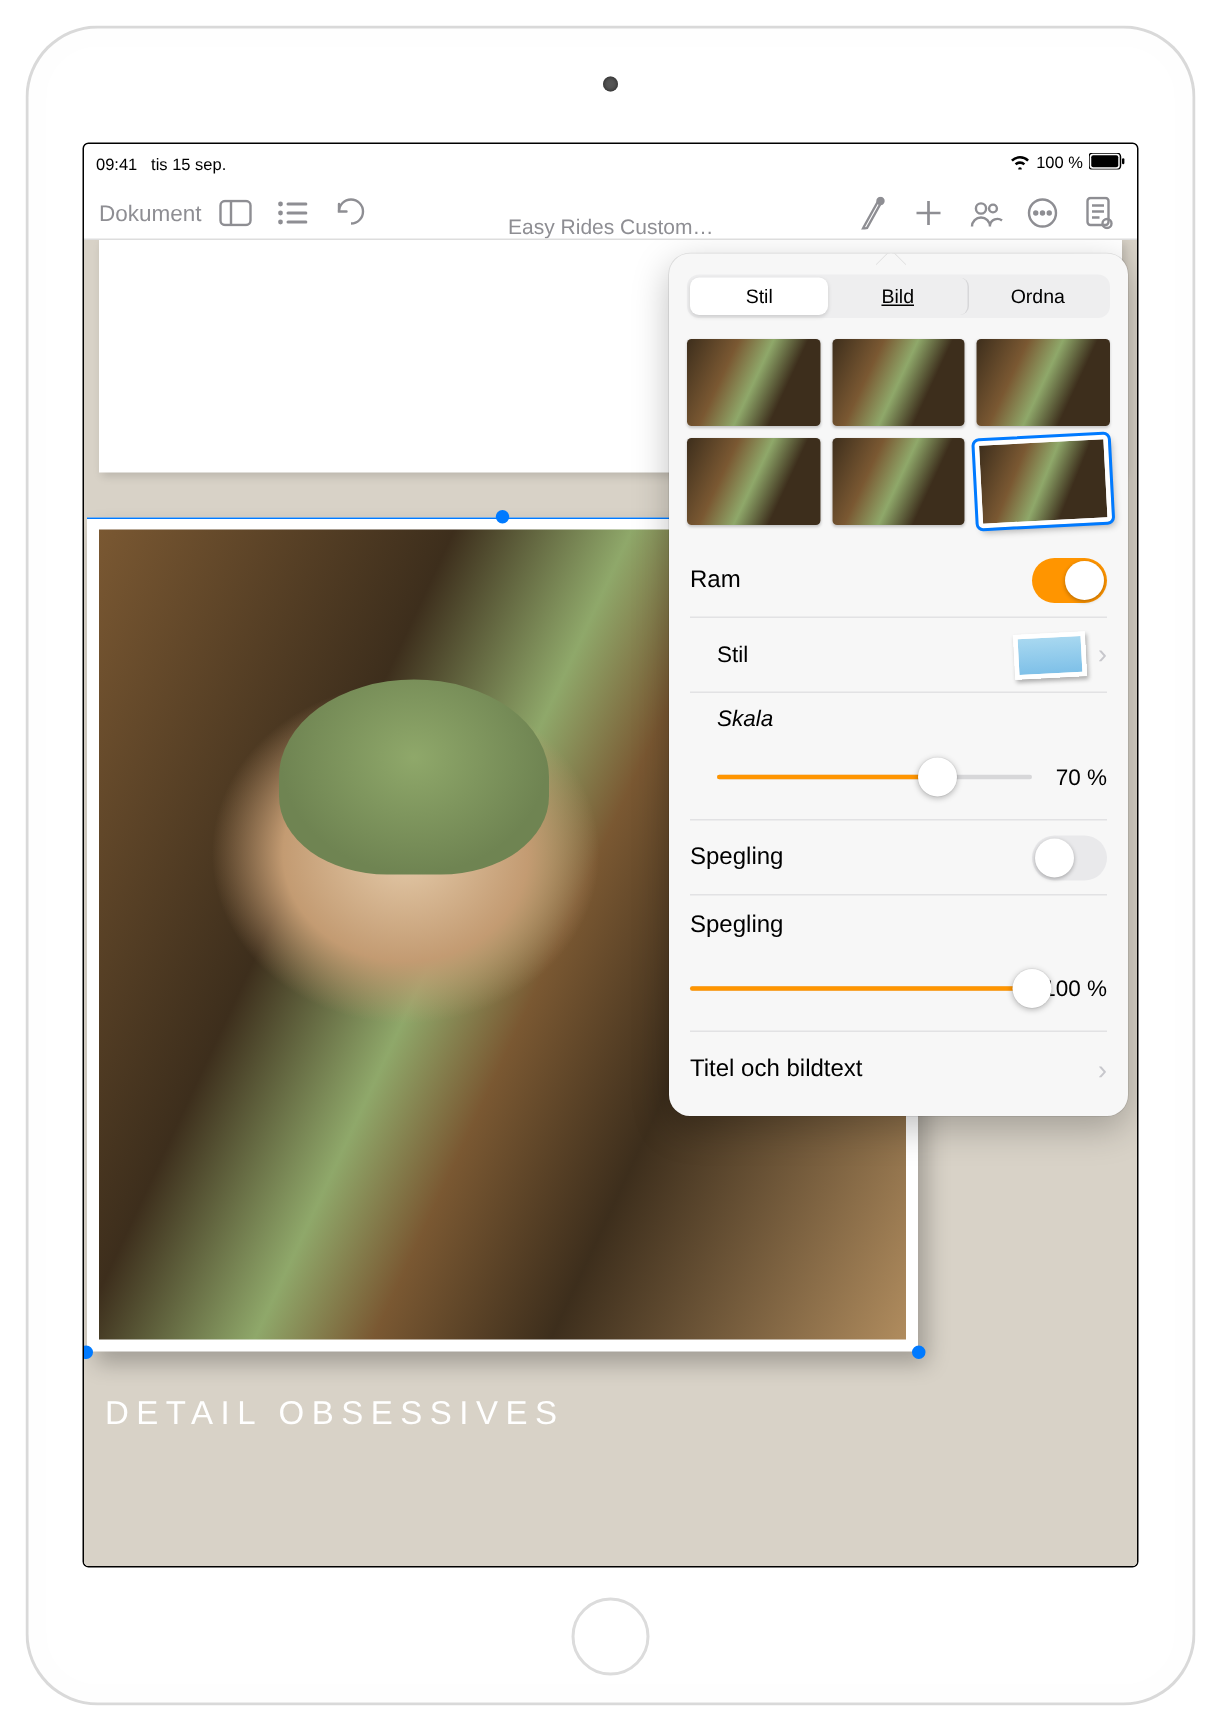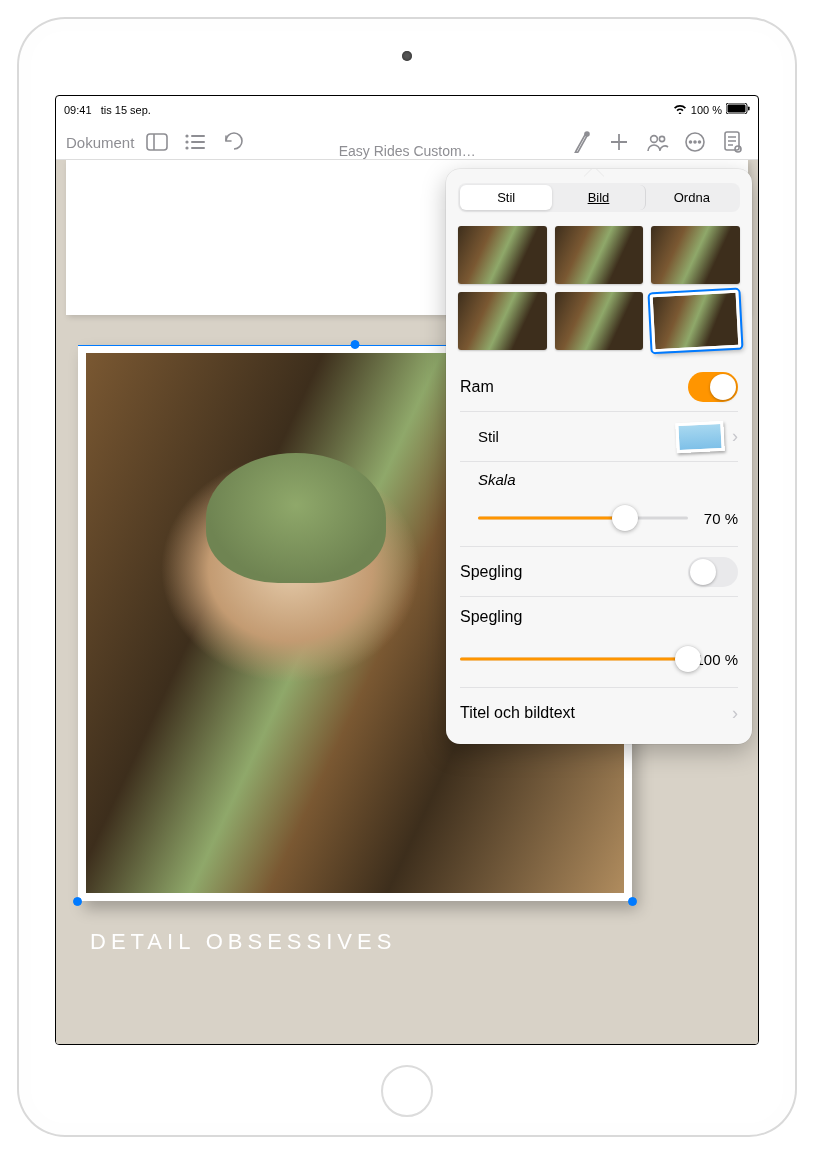--- a/index.html
+++ b/index.html
@@ -21,21 +21,21 @@
 .toolbar { height: 44px; display: flex; align-items: flex-end; padding: 0 8px; gap: 4px; border-bottom: 1px solid #ddd; }
 .tb-item { color: #8e8e93; font-size: 15px; display: flex; align-items: center; justify-content: center; min-width: 34px; height: 34px; }
 .tb-text { padding: 0 2px; }
 .tb-title { flex: 0 1 auto; color: #8e8e93; font-size: 14px; text-align: center; white-space: nowrap; overflow: hidden; text-overflow: ellipsis; margin: 0 6px; }
 .tb-spacer { flex: 1; }
 
 
 .canvas { position: relative; height: calc(100% - 64px); background: #d8d2c7; overflow: hidden; }
 .canvas-paper { position: absolute; top: 0; left: 10px; right: 10px; height: 155px; background: #fff; box-shadow: 2px 2px 6px rgba(0,0,0,.15); }
 
-.photo-wrap { position: absolute; top: 185px; left: 22px; width: 554px; }
+.photo-wrap { position: absolute; top: 185px; left: 2px; width: 554px; }
 .photo-paper { background: #fff; padding: 8px; box-shadow: 6px 8px 14px rgba(0,0,0,.25); }
 .photo { width: 100%; height: 540px; background: linear-gradient(115deg,#7a5832 0%, #3d2e1c 30%, #8fa86a 45%, #7a5832 55%, #3d2e1c 70%, #b08c5e 100%); position: relative; overflow: hidden; }
 .photo::before { content:""; position:absolute; inset:0; background: radial-gradient(ellipse 40% 35% at 38% 40%, #e4caa9 0%, #c39b72 38%, transparent 60%); }
 .beanie { position:absolute; top:100px; left:120px; width:180px; height:130px; background: radial-gradient(ellipse at 50% 40%, #8fa86a 0%, #6f8452 70%); border-radius: 50% 50% 40% 40%; }
 .photo-label { position: absolute; bottom: -54px; left: 12px; color: #fff; font-size: 22px; letter-spacing: 5px; font-weight: 300; }
 
 .sel-handle { position: absolute; width: 9px; height: 9px; background: #fff; border: 1px solid #007aff; border-radius: 50%; }
 .sel-t { top: -5px; left: 50%; transform: translateX(-50%); background:#007aff; }
 .sel-bl { bottom: -5px; left: -5px; background:#007aff;}
 .sel-br { bottom: -5px; right: -5px; background:#007aff;}

